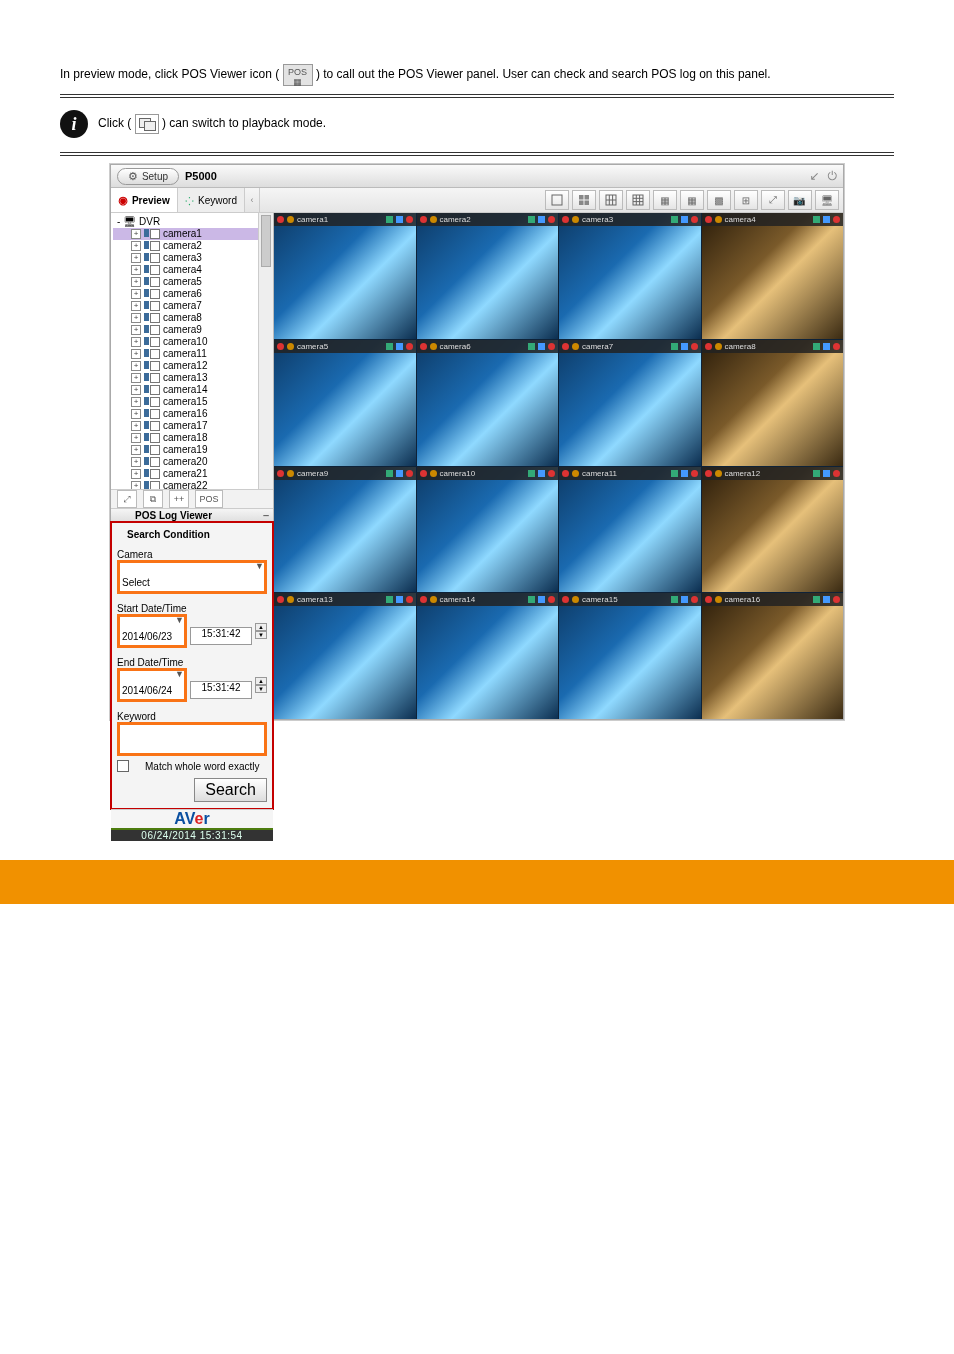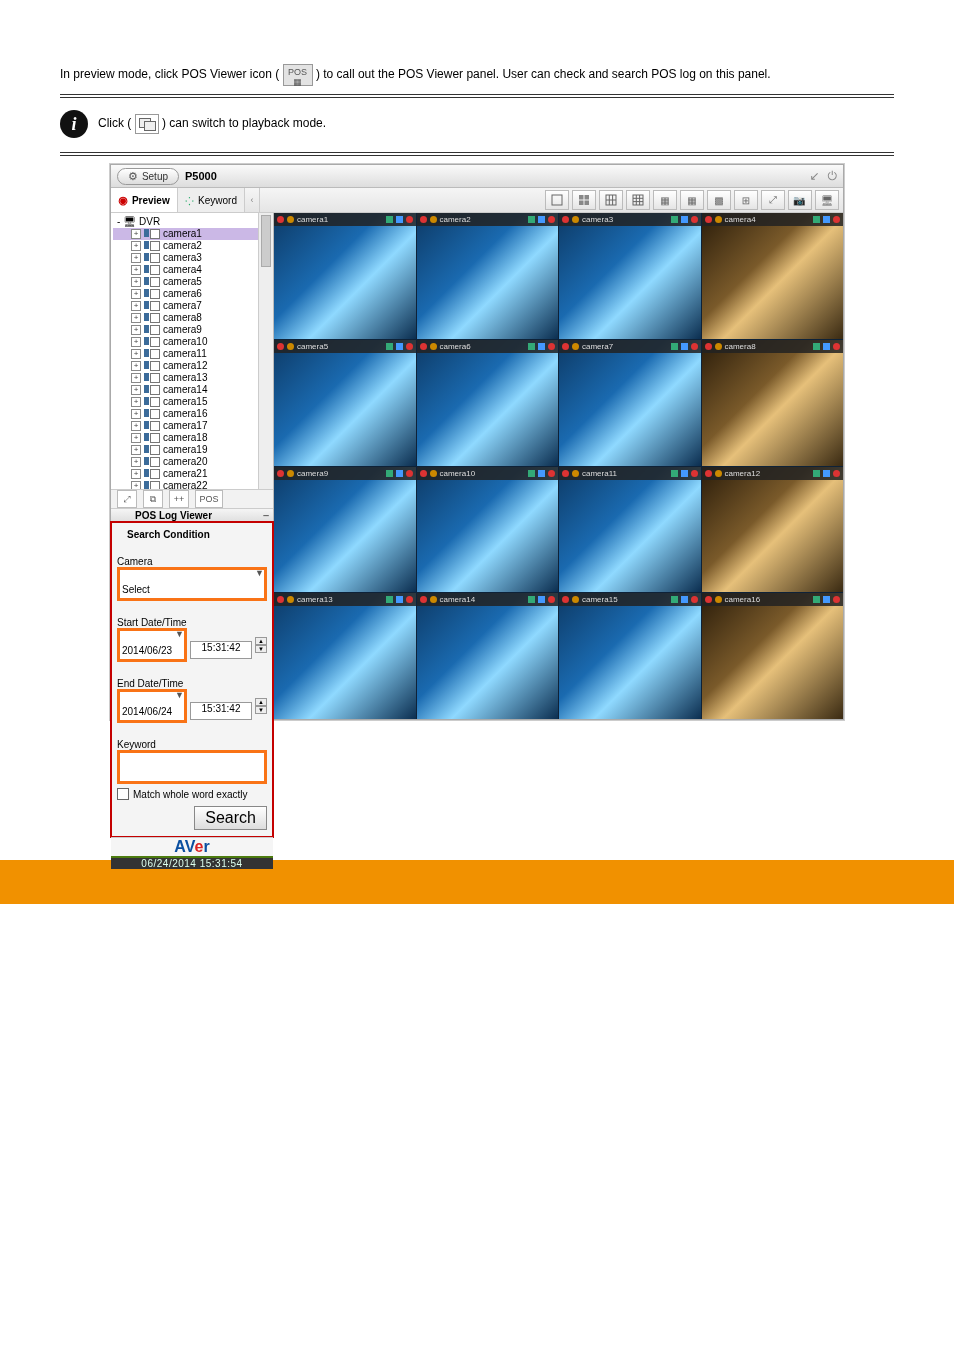--- a/index.html
+++ b/index.html
@@ -198,30 +198,30 @@
 
   .pos-panel{
     border:2px solid #c40000;
     margin:-1px;
     padding:3px 5px 6px 5px;
     font-size:10px;
     background:#f4f4f4;
     flex:1;
   }
   .pos-group-title{font-weight:bold;margin:3px 0 2px 10px;}
-  .pos-label{font-size:10px;margin-top:16px;}
+  .pos-label{font-size:10px;margin-top:9px;}
   .pos-select, .pos-text{
     width:100%;box-sizing:border-box;height:16px;border:3px solid #f97316;background:#fff;font-size:10px;padding:14px 2px;
   }
   .dt-row{display:flex;gap:3px;align-items:center;}
   .dt-row .pos-select{flex:1;}
   .dt-row .time{width:60px;height:16px;border:1px solid #999;background:#fff;font-size:10px;text-align:center;margin-top:9px;}
   .dt-row .spinner{width:12px;height:16px;display:flex;flex-direction:column;}
   .dt-row .spinner div{flex:1;border:1px solid #999;background:#eee;font-size:6px;line-height:6px;text-align:center;}
-  .chk-row{display:flex;align-items:center;gap:4px;margin-top:4px;}
+  .chk-row{display:flex;align-items:center;gap:16px;margin-top:4px;}
   .chk{width:10px;height:10px;border:1px solid #666;background:#fff;}
   .search-row{text-align:right;margin-top:6px;}
   .search-btn{border:1px solid #888;background:linear-gradient(#fff,#ddd);padding:2px 10px;font-size:16px;}
 
   .brand-row{
     height:30px;display:flex;align-items:center;justify-content:center;
     background:#f5f5f5;border-top:1px solid #ccc;border-bottom:2px solid #4d7c0f;
   }
   .brand-row .aver{font-weight:bold;font-size:16px;}
   .brand-row .aver .a{color:#0a4fa0;}

